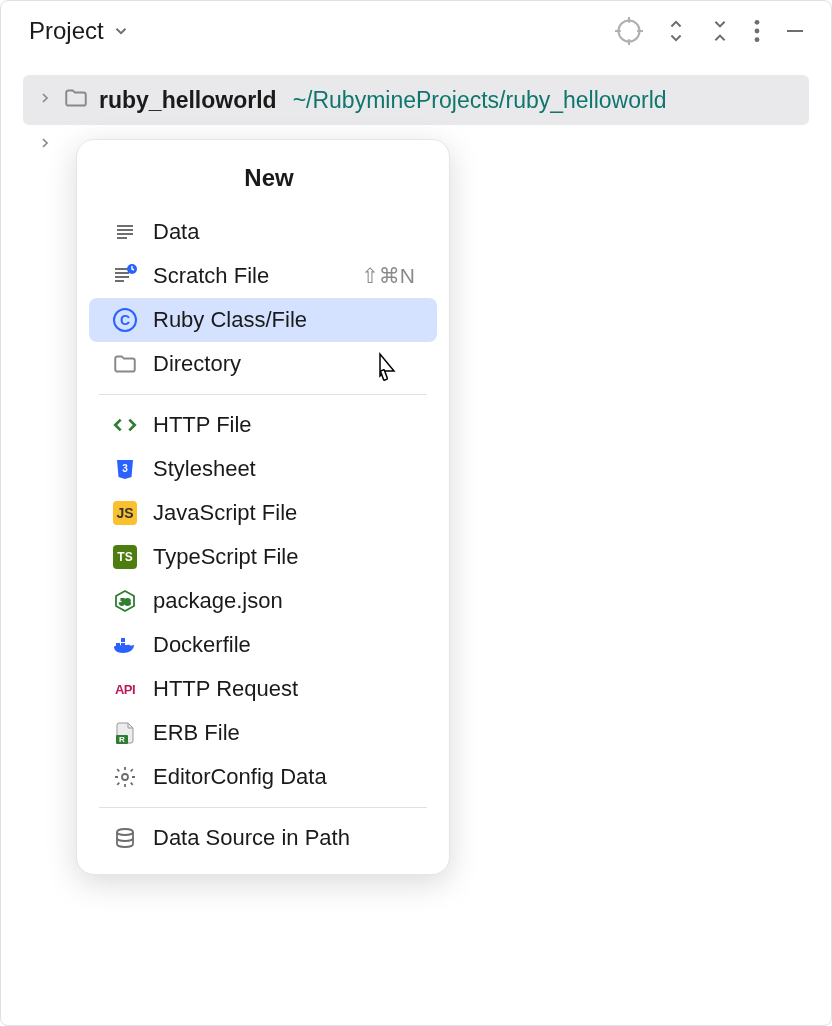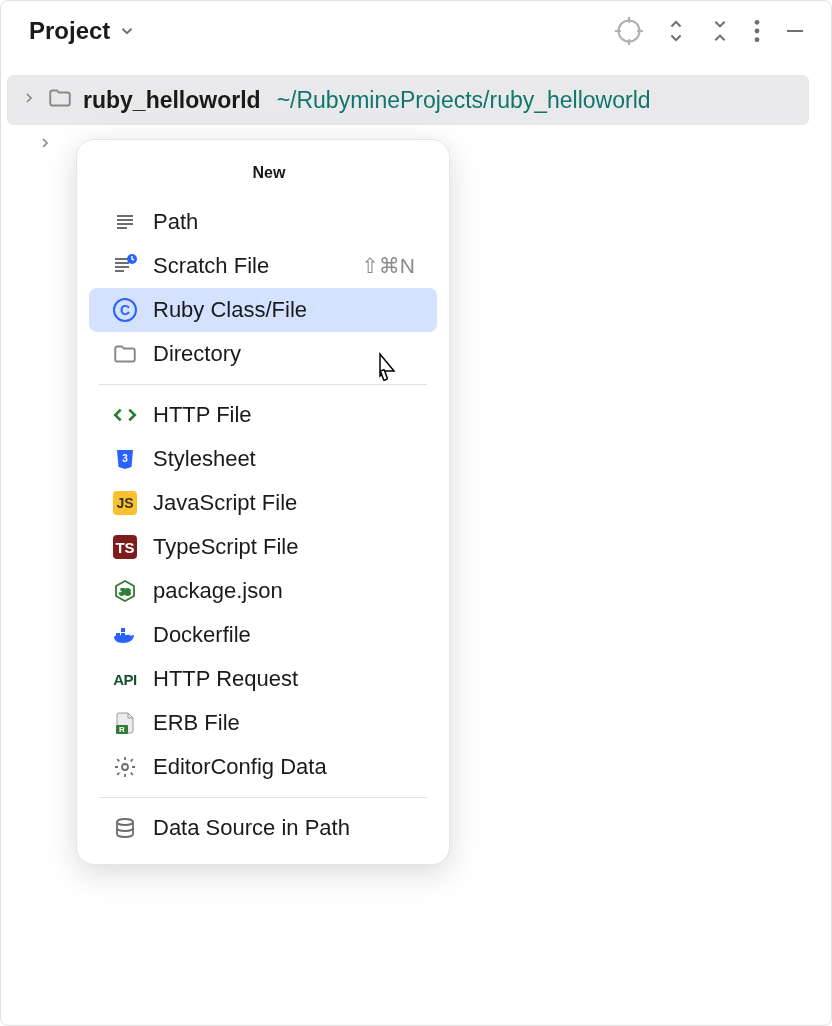--- a/index.html
+++ b/index.html
@@ -23,40 +23,40 @@
       justify-content: space-between;
       padding: 16px 24px 18px 28px;
     }
     .header-left {
       display: flex;
       align-items: center;
       gap: 8px;
     }
     .project-title {
       font-size: 24px;
-      font-weight: 700;
+      font-weight: 400;
       color: #1a1a1a;
     }
     .header-actions {
       display: flex;
       align-items: center;
       gap: 22px;
     }
     .icon-btn {
       display: flex;
       align-items: center;
       justify-content: center;
       color: #6e6e6e;
     }
     .project-row {
       display: flex;
       align-items: center;
       background: #e9e9eb;
       border-radius: 6px;
-      margin: 12px 22px 0 6px;
+      margin: 12px 22px 0 22px;
       padding: 10px 14px;
       gap: 10px;
     }
     .project-name {
       font-size: 23px;
       font-weight: 700;
       color: #1a1a1a;
     }
     .project-path {
       font-size: 23px;
@@ -74,21 +74,21 @@
       left: 75px;
       width: 374px;
       background: #ffffff;
       border-radius: 18px;
       box-shadow: 0 8px 32px rgba(0,0,0,0.15);
       border: 1px solid #e5e5e5;
       padding-bottom: 14px;
     }
     .popup-title {
       text-align: center;
-      font-size: 16px;
+      font-size: 24px;
       font-weight: 700;
       color: #1a1a1a;
       padding: 24px 0 18px 12px;
     }
     .menu-item {
       display: flex;
       align-items: center;
       padding: 8px 22px 8px 22px;
       gap: 14px;
       font-size: 22px;
@@ -132,35 +132,35 @@
       font-weight: 700;
       font-size: 14px;
       border-radius: 4px;
       width: 24px;
       height: 24px;
       display: flex;
       align-items: center;
       justify-content: center;
     }
     .ts-badge {
-      background: #7f1d1d;
+      background: #4d7c0f;
       color: #fff;
       font-weight: 700;
-      font-size: 15px;
+      font-size: 12px;
       border-radius: 4px;
       width: 24px;
       height: 24px;
       display: flex;
       align-items: center;
       justify-content: center;
     }
     .api-text {
-      color: #14532d;
-      font-weight: 700;
-      font-size: 15px;
+      color: #be185d;
+      font-weight: 700;
+      font-size: 13px;
       letter-spacing: -0.5px;
     }
   </style>
 </head>
 <body>
 
 <div class="header">
   <div class="header-left">
     <span class="project-title">Project</span>
     <span class="icon-btn">
@@ -234,21 +234,21 @@
 
   <div class="menu-item">
     <span class="icon">
       <svg width="24" height="24" viewBox="0 0 24 24" fill="none" stroke="#6e6e6e" stroke-width="2">
           <line x1="4" y1="6" x2="20" y2="6"></line>
           <line x1="4" y1="10" x2="20" y2="10"></line>
           <line x1="4" y1="14" x2="20" y2="14"></line>
           <line x1="4" y1="18" x2="14" y2="18"></line>
         </svg>
     </span>
-    <span class="label">Path</span>
+    <span class="label">Data</span>
   </div>
 
   <div class="menu-item">
     <span class="icon">
       <svg width="26" height="26" viewBox="0 0 26 26">
           <g fill="none" stroke="#6e6e6e" stroke-width="2">
             <line x1="3" y1="6" x2="17" y2="6"></line>
             <line x1="3" y1="10" x2="17" y2="10"></line>
             <line x1="3" y1="14" x2="17" y2="14"></line>
             <line x1="3" y1="18" x2="12" y2="18"></line>

